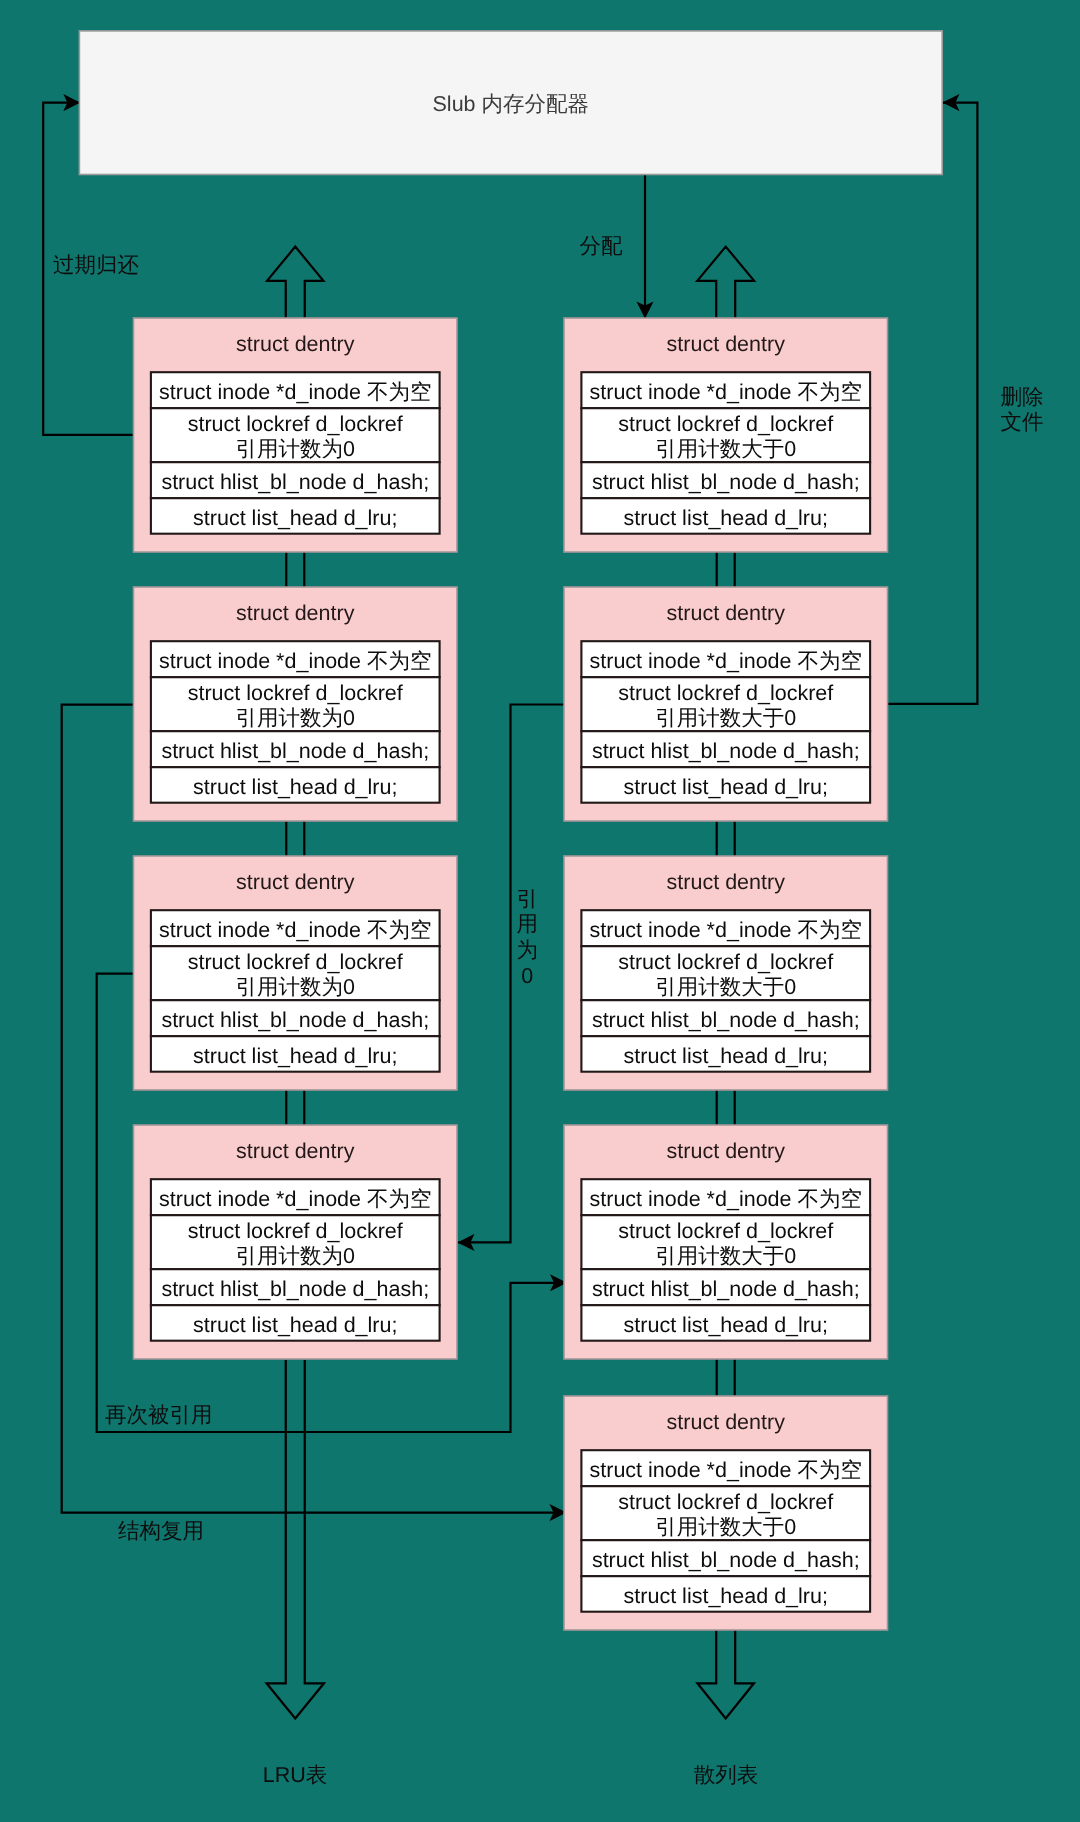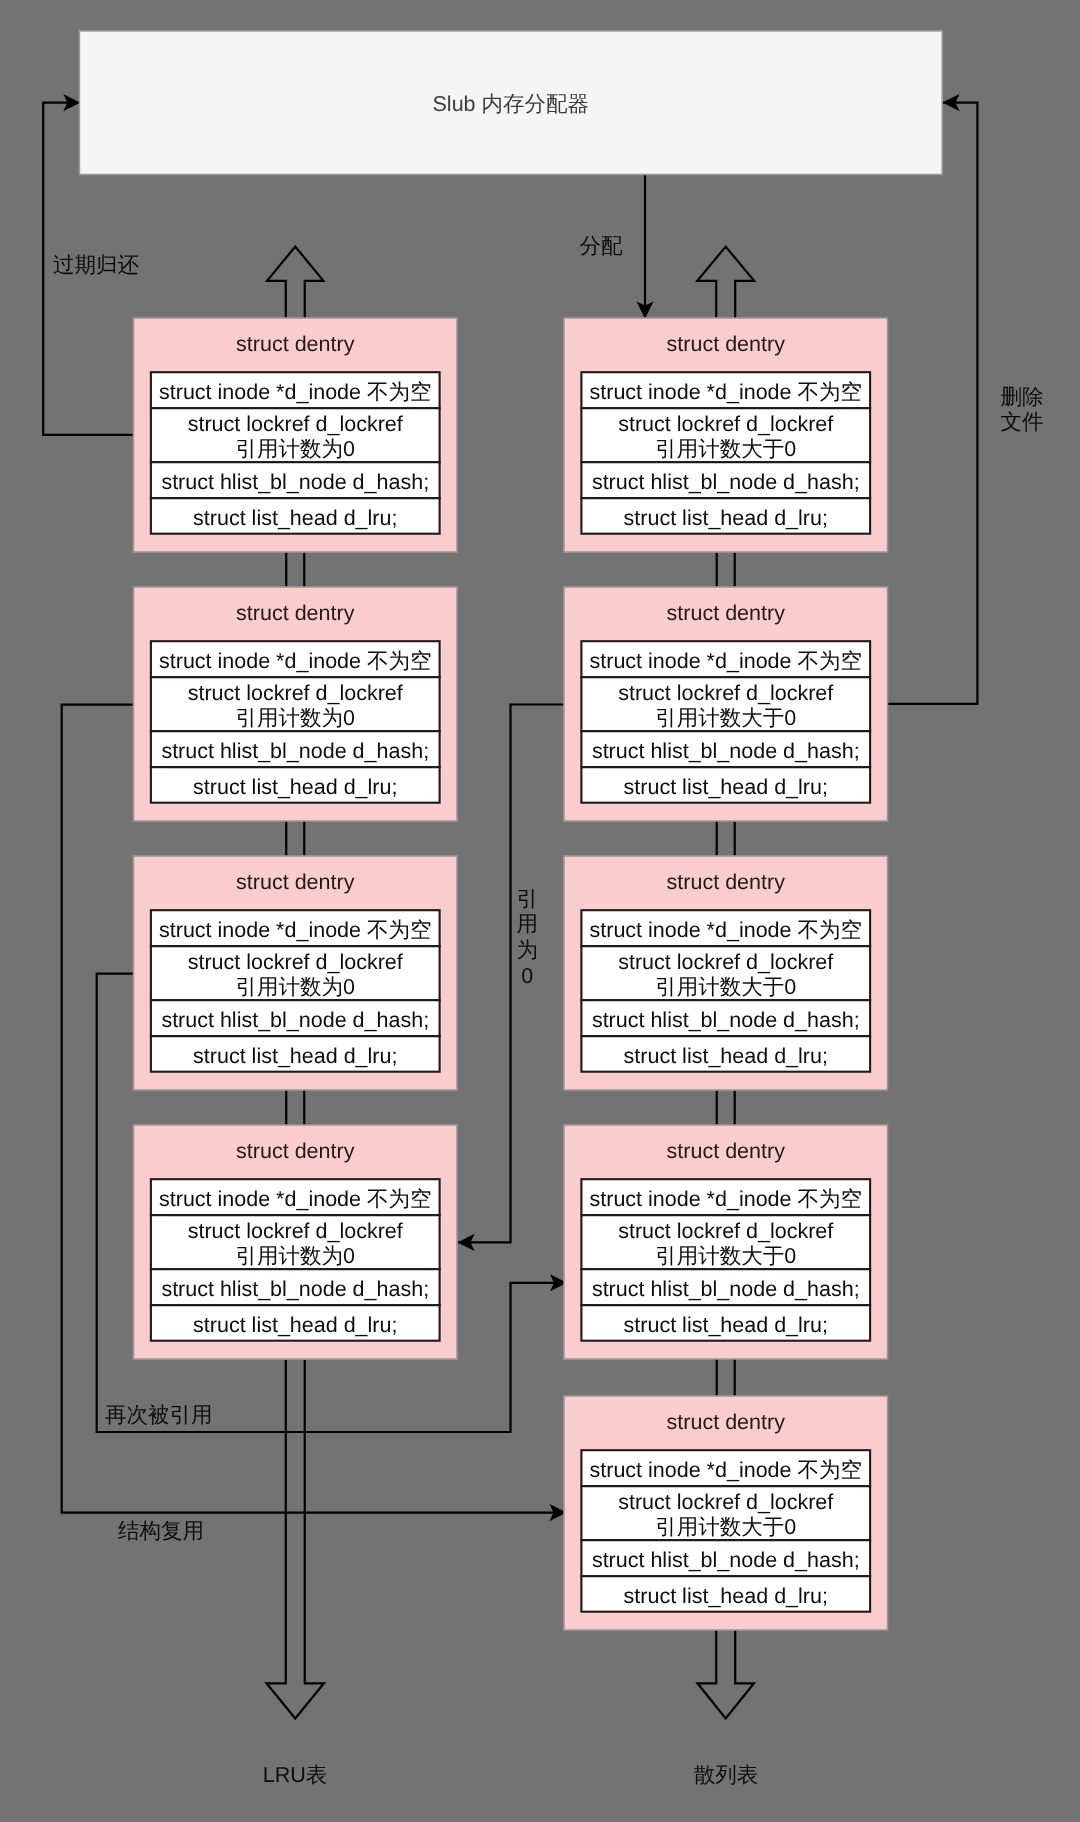--- a/index.html
+++ b/index.html
@@ -1,21 +1,21 @@
 <!DOCTYPE html>
 <html><head>
 <meta charset="utf-8">
 <style>
   html,body{margin:0;padding:0;background:#ffffff;}
   body{width:1080px;height:1822px;overflow:hidden;
        font-family:"Liberation Sans",sans-serif;
        -webkit-font-smoothing:antialiased;
        text-rendering:geometricPrecision;}
   svg text{-webkit-font-smoothing:antialiased;}
-  #stage{position:relative;width:1080px;height:1822px;background:#737373;}
+  #stage{position:relative;width:1080px;height:1822px;background:#0f766e;}
   #canvas{position:absolute;left:0;top:0;width:1080px;height:1822px;}
   text{font-family:"Liberation Sans",sans-serif;}
   .node-title{font-size:21.5px;fill:#231818;}
   .row-text{font-size:21.5px;fill:#0d0d0d;}
   .edge-label{font-size:21.5px;fill:#0d0d0d;}
   .alloc-label{font-size:21.5px;fill:#3b3b3b;}
   .bottom-label{font-size:21.5px;fill:#0d0d0d;}
 </style>
 </head>
 <body>

